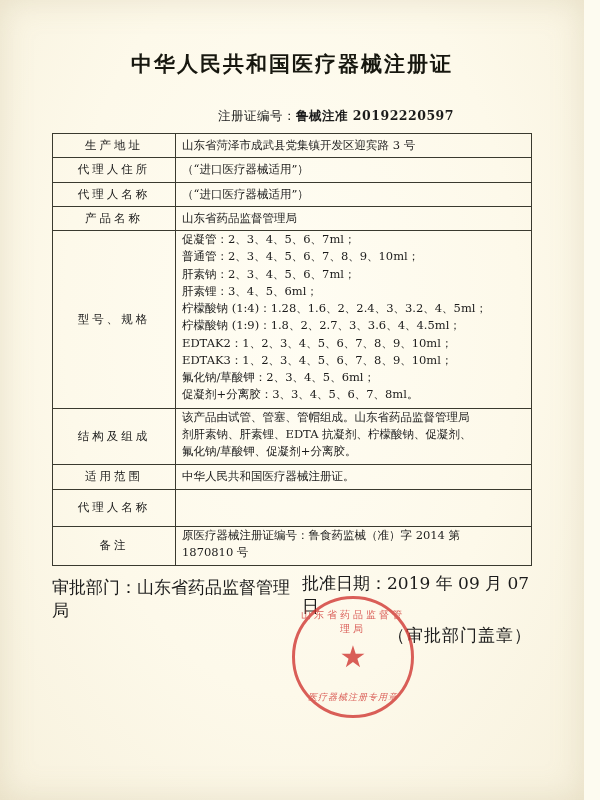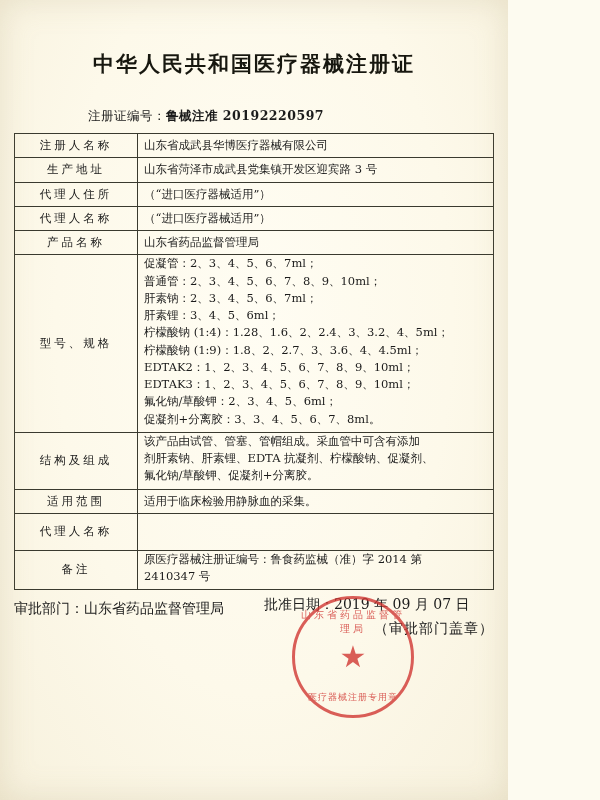--- a/index.html
+++ b/index.html
@@ -10,21 +10,21 @@
     width: 600px;
     height: 800px;
     background: #fdfbf0;
     font-family: "DejaVu Sans", "Liberation Sans", sans-serif;
     color: #1b1b1b;
     overflow: hidden;
     position: relative;
   }
   .page {
     position: relative;
-    width: 508px;
+    width: 584px;
     height: 800px;
     box-sizing: border-box;
     background:
       radial-gradient(ellipse at 50% 40%, #fffdf3 0%, #fdf9ea 55%, #f7f1dd 100%);
   }
   
   .page::after {
     content: "";
     position: absolute;
     inset: 0;
@@ -38,20 +38,21 @@
     font-weight: 700;
     letter-spacing: 2px;
     padding-top: 50px;
     color: #17170f;
   }
   .regno {
     margin: 30px 0 8px 88px;
     font-size: 12.5px;
     font-family: "DejaVu Serif", "Liberation Serif", serif;
     letter-spacing: 0.5px;
+    text-align: center;
   }
   .regno .label { }
   .regno .value { font-weight: 700; }
 
   table.cert {
     border-collapse: collapse;
     margin: 0 auto;
     width: 480px;
     table-layout: fixed;
     font-family: "DejaVu Serif", "Liberation Serif", serif;
@@ -77,21 +78,21 @@
     padding-top: 0;
     padding-bottom: 4px;
   }
   .line { display: block; white-space: nowrap; }
   .tall { height: 30px; }
 
   .footer {
     width: 480px;
     margin: 6px auto 0 auto;
     font-family: "DejaVu Serif", "Liberation Serif", serif;
-    font-size: 14px;
+    font-size: 17px;
     position: relative;
     height: 80px;
   }
   .footer .left {
     position: absolute;
     left: 0;
     top: 4px;
     width: 250px;
   }
   .footer .right {
@@ -140,41 +141,36 @@
     font-family: "DejaVu Serif", "Liberation Serif", serif;
   }
   .seal .arc-bottom {
     position: absolute;
     bottom: 11px;
     left: 0;
     width: 100%;
     text-align: center;
     font-size: 9px;
     letter-spacing: 1px;
+    font-style: italic;
   }
 </style>
 </head>
 <body>
 
 <div class="page">
 
   <div class="title">中华人民共和国医疗器械注册证</div>
 
   <div class="regno">
     <span class="label">注册证编号：</span><span class="value">鲁械注准 20192220597</span>
   </div>
 
   <table class="cert">
     <tbody id="rows-body">
-        <tr>
-          <td class="key">注册人名称</td>
-          <td class="val">
-            <span class="line">山东省成武县华博医疗器械有限公司</span>
-          </td>
-        </tr>
         <tr>
           <td class="key">生产地址</td>
           <td class="val">
             <span class="line">山东省菏泽市成武县党集镇开发区迎宾路 3 号</span>
           </td>
         </tr>
         <tr>
           <td class="key">代理人住所</td>
           <td class="val">
             <span class="line">（“进口医疗器械适用”）</span>
@@ -203,42 +199,42 @@
             <span class="line">柠檬酸钠 (1:9)：1.8、2、2.7、3、3.6、4、4.5ml；</span>
             <span class="line">EDTAK2：1、2、3、4、5、6、7、8、9、10ml；</span>
             <span class="line">EDTAK3：1、2、3、4、5、6、7、8、9、10ml；</span>
             <span class="line">氟化钠/草酸钾：2、3、4、5、6ml；</span>
             <span class="line">促凝剂+分离胶：3、3、4、5、6、7、8ml。</span>
           </td>
         </tr>
         <tr>
           <td class="key">结构及组成</td>
           <td class="val multi">
-            <span class="line">该产品由试管、管塞、管帽组成。采血管中可含有添加</span>
+            <span class="line">该产品由试管、管塞、管帽组成。山东省药品监督管理局</span>
             <span class="line">剂肝素钠、肝素锂、EDTA 抗凝剂、柠檬酸钠、促凝剂、</span>
             <span class="line">氟化钠/草酸钾、促凝剂+分离胶。</span>
           </td>
         </tr>
         <tr>
           <td class="key">适用范围</td>
           <td class="val">
-            <span class="line">适用于临床检验用静脉血的采集。</span>
+            <span class="line">中华人民共和国医疗器械注册证。</span>
           </td>
         </tr>
         <tr>
           <td class="key">代理人名称</td>
           <td class="val tall">
             <span class="line"></span>
           </td>
         </tr>
         <tr>
           <td class="key">备注</td>
           <td class="val multi">
             <span class="line">原医疗器械注册证编号：鲁食药监械（准）字 2014 第</span>
-            <span class="line">2410347 号</span>
+            <span class="line">1870810 号</span>
           </td>
         </tr>
       </tbody>
   </table>
 
   <div class="footer">
     <div class="left">
       <span>审批部门：</span><span>山东省药品监督管理局</span>
     </div>
     <div class="right">

